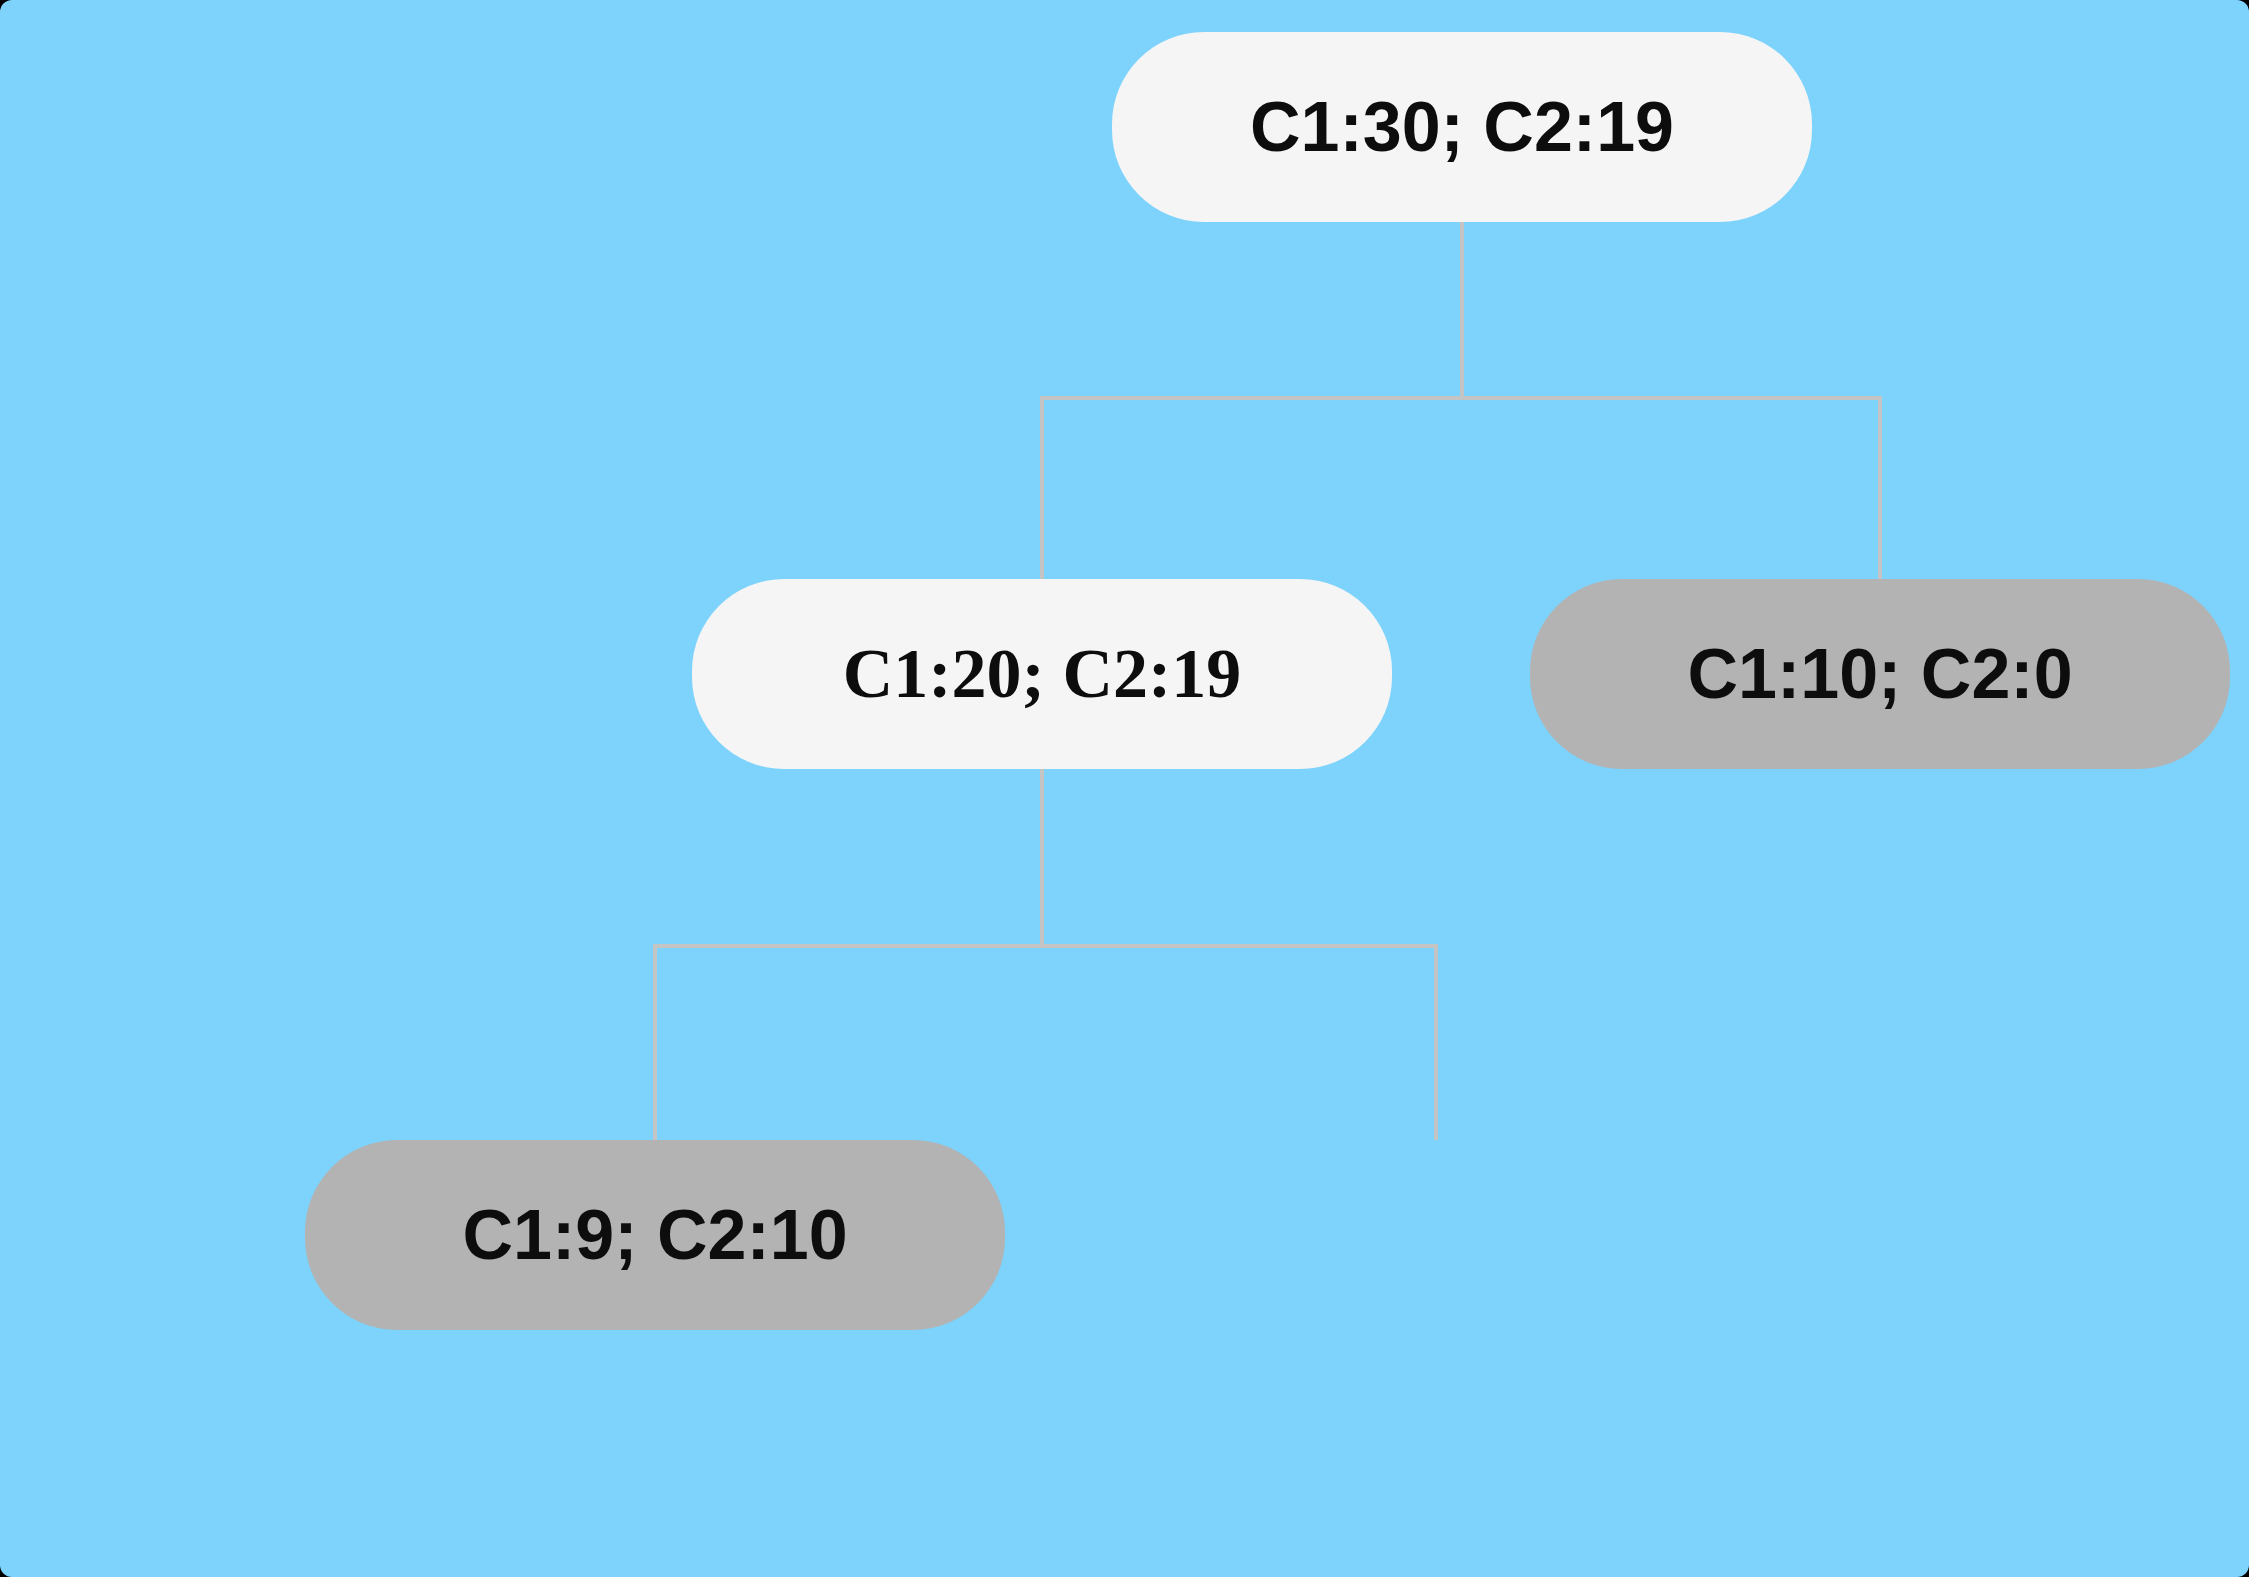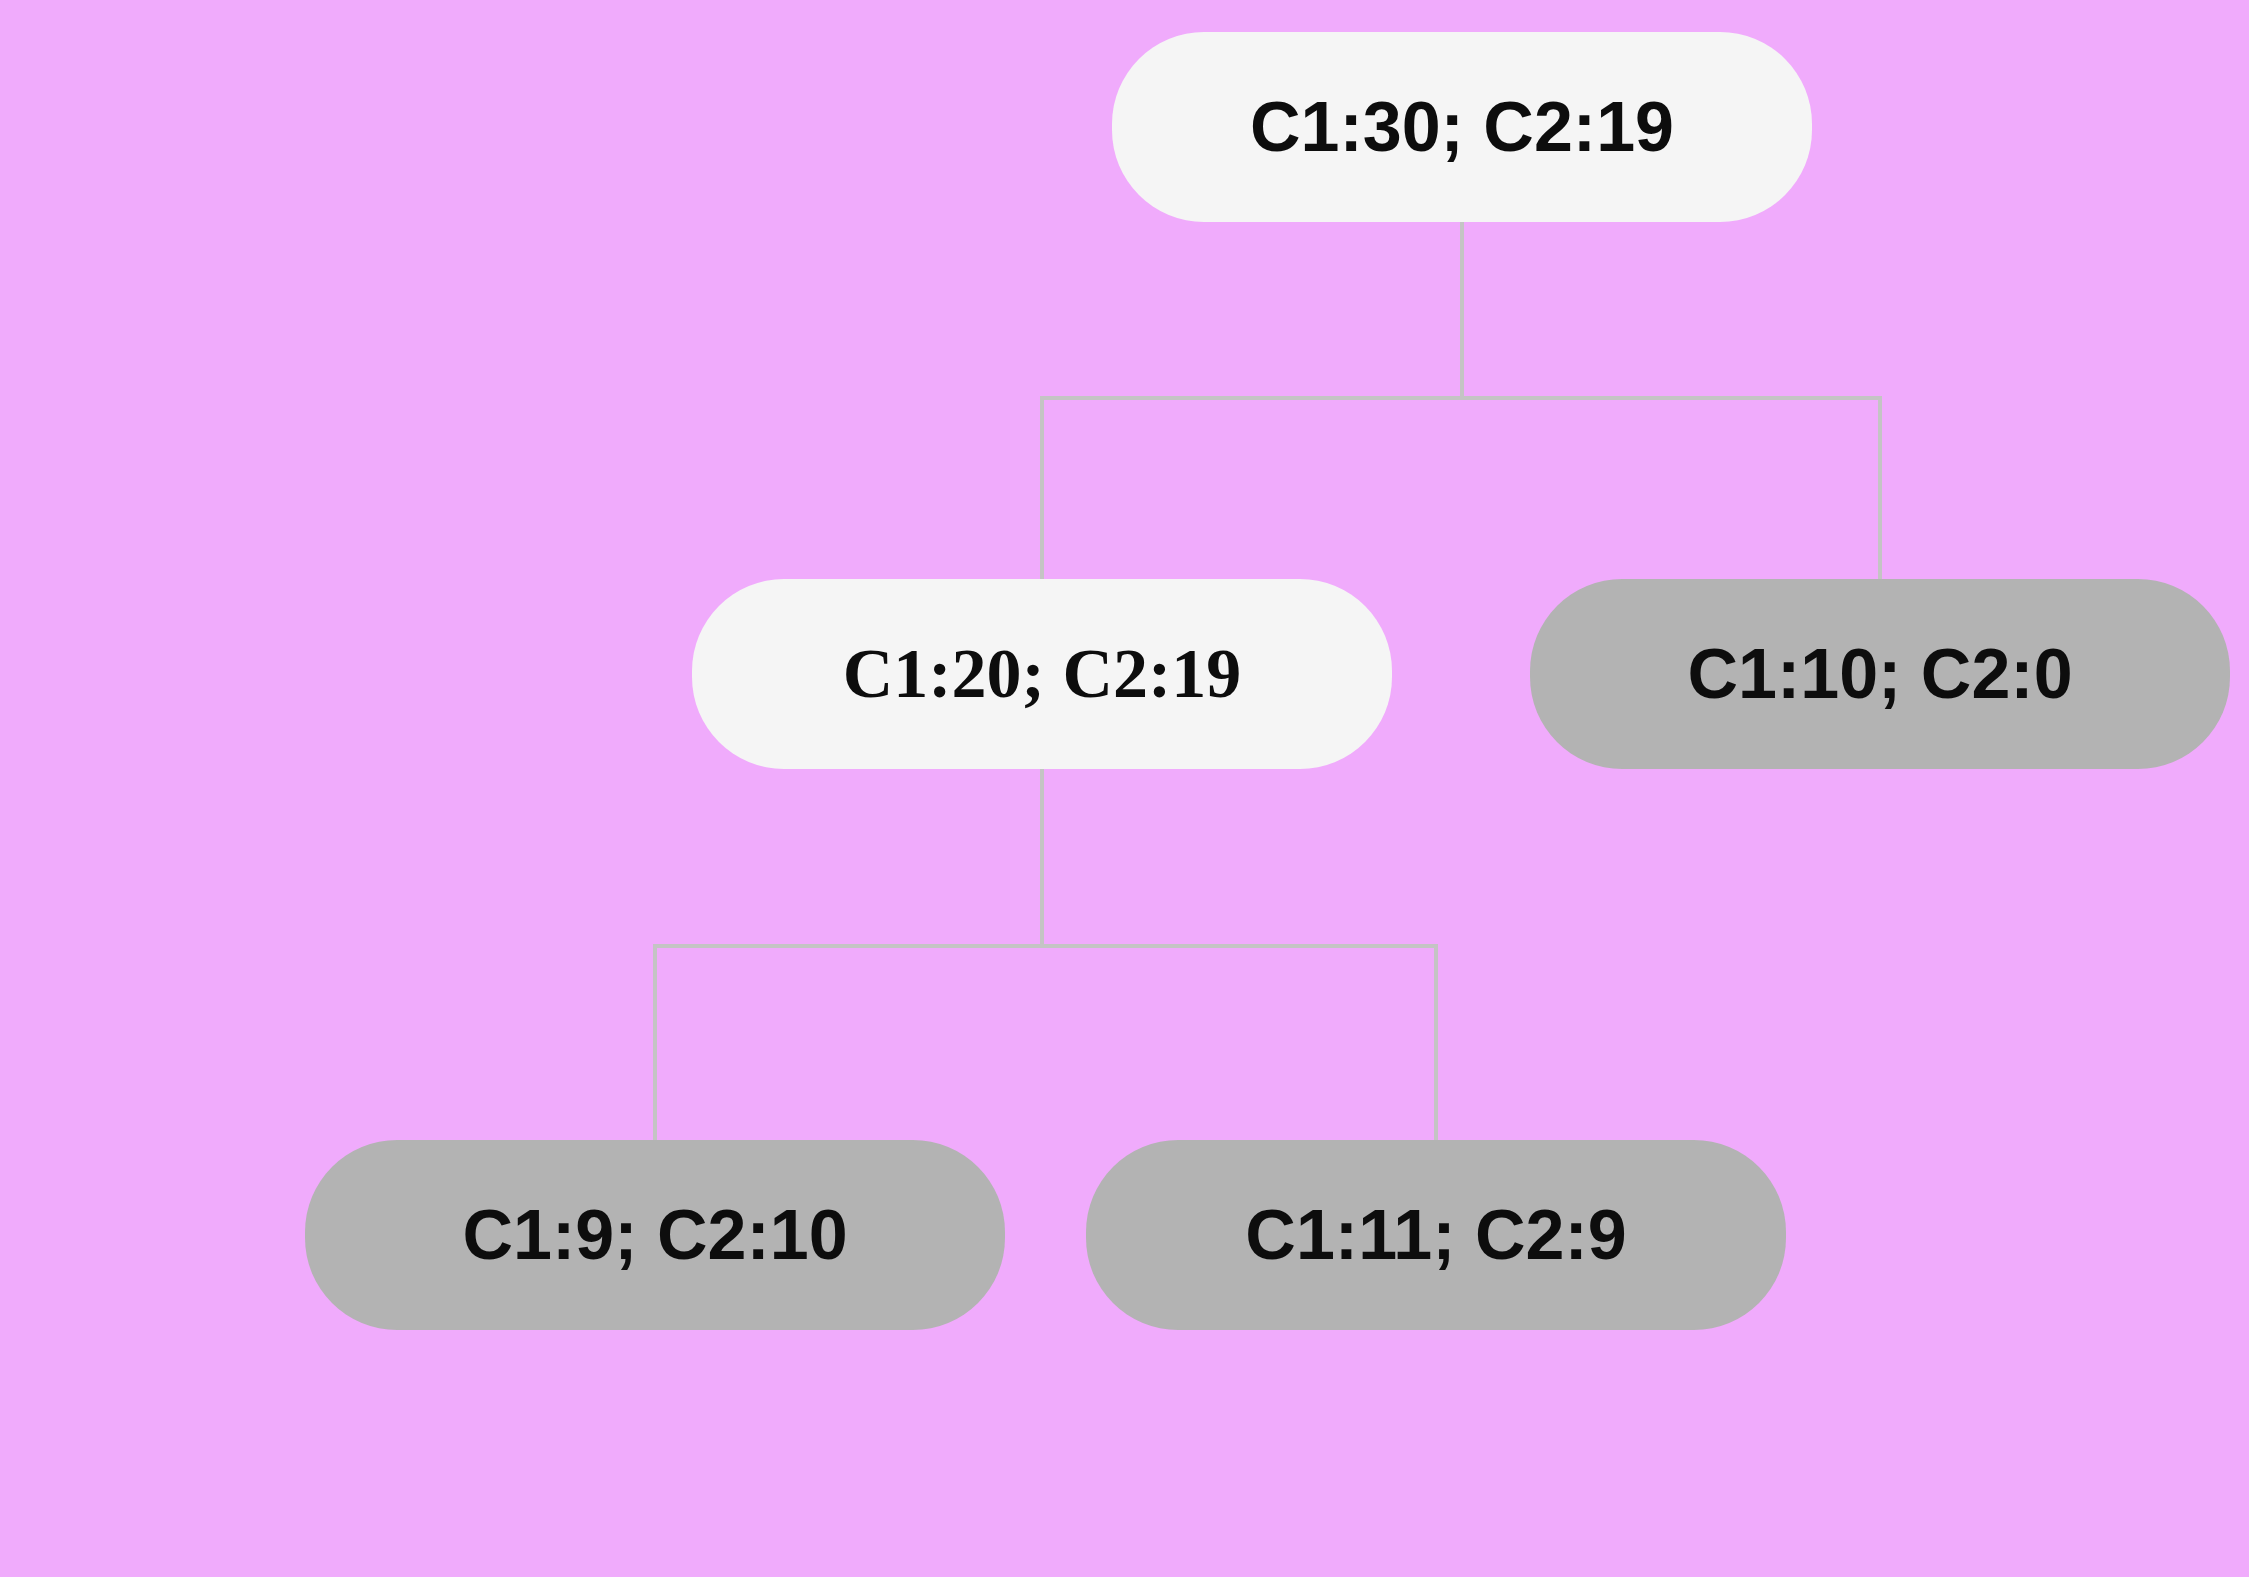--- a/index.html
+++ b/index.html
@@ -48,21 +48,21 @@
   .e-drop-midleft  { left: 1040px; top: 396px;  height: 183px; }
   .e-drop-midright { left: 1878px; top: 396px;  height: 183px; }
   .e-midleft-down  { left: 1040px; top: 769px;  height: 179px; }
   .e-h2            { left: 653px;  top: 944px;  width: 785px;  }
   .e-drop-botleft  { left: 653px;  top: 944px;  height: 196px; }
   .e-drop-botright { left: 1434px; top: 944px;  height: 196px; }
 </style>
 </head>
 <body style="background: rgb(0, 0, 0);">
 
-<div id="canvas" style="background: #f0abfc;">
+<div id="canvas" style="background: #7dd3fc; border-radius: 12px;">
 
   <div class="edge v e-root-down" style="background-color: rgb(196, 196, 196);"></div>
   <div class="edge h e-h1" style="background-color: rgb(196, 196, 196);"></div>
   <div class="edge v e-drop-midleft" style="background-color: rgb(196, 196, 196);"></div>
   <div class="edge v e-drop-midright" style="background-color: rgb(196, 196, 196);"></div>
   <div class="edge v e-midleft-down" style="background-color: rgb(196, 196, 196);"></div>
   <div class="edge h e-h2" style="background-color: rgb(196, 196, 196);"></div>
   <div class="edge v e-drop-botleft" style="background-color: rgb(196, 196, 196);"></div>
   <div class="edge v e-drop-botright" style="background-color: rgb(196, 196, 196);"></div>
 
@@ -75,17 +75,14 @@
   </div>
 
   <div class="node pos-mid-right" style="background-color: rgb(179, 179, 179);">
     <span class="label" style="color: rgb(13, 13, 13);">C1:10; C2:0</span>
   </div>
 
   <div class="node pos-bottom-left" style="background-color: rgb(179, 179, 179);">
     <span class="label" style="color: rgb(13, 13, 13);">C1:9; C2:10</span>
   </div>
 
-  <div class="node pos-bottom-right" style="background-color: rgb(179, 179, 179);">
-    <span class="label" style="color: rgb(13, 13, 13);">C1:11; C2:9</span>
-  </div>
 
 </div>
 
 </body></html>

